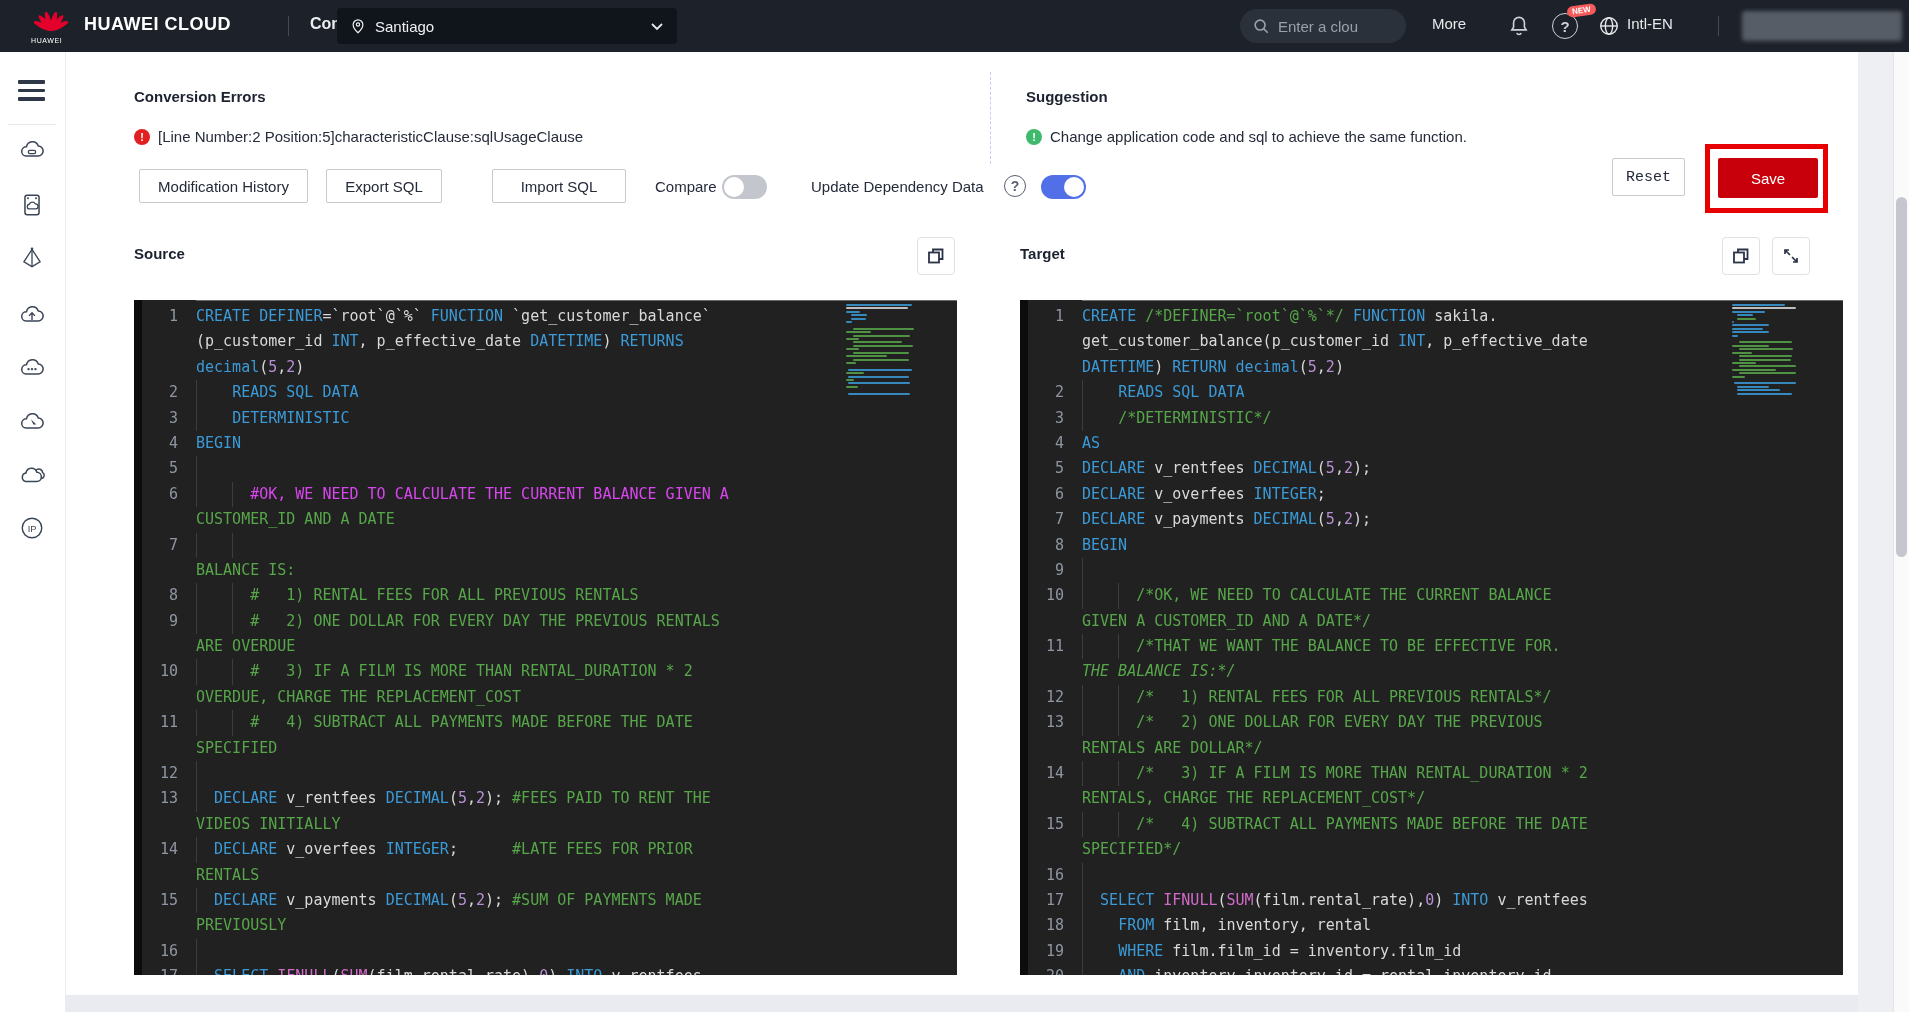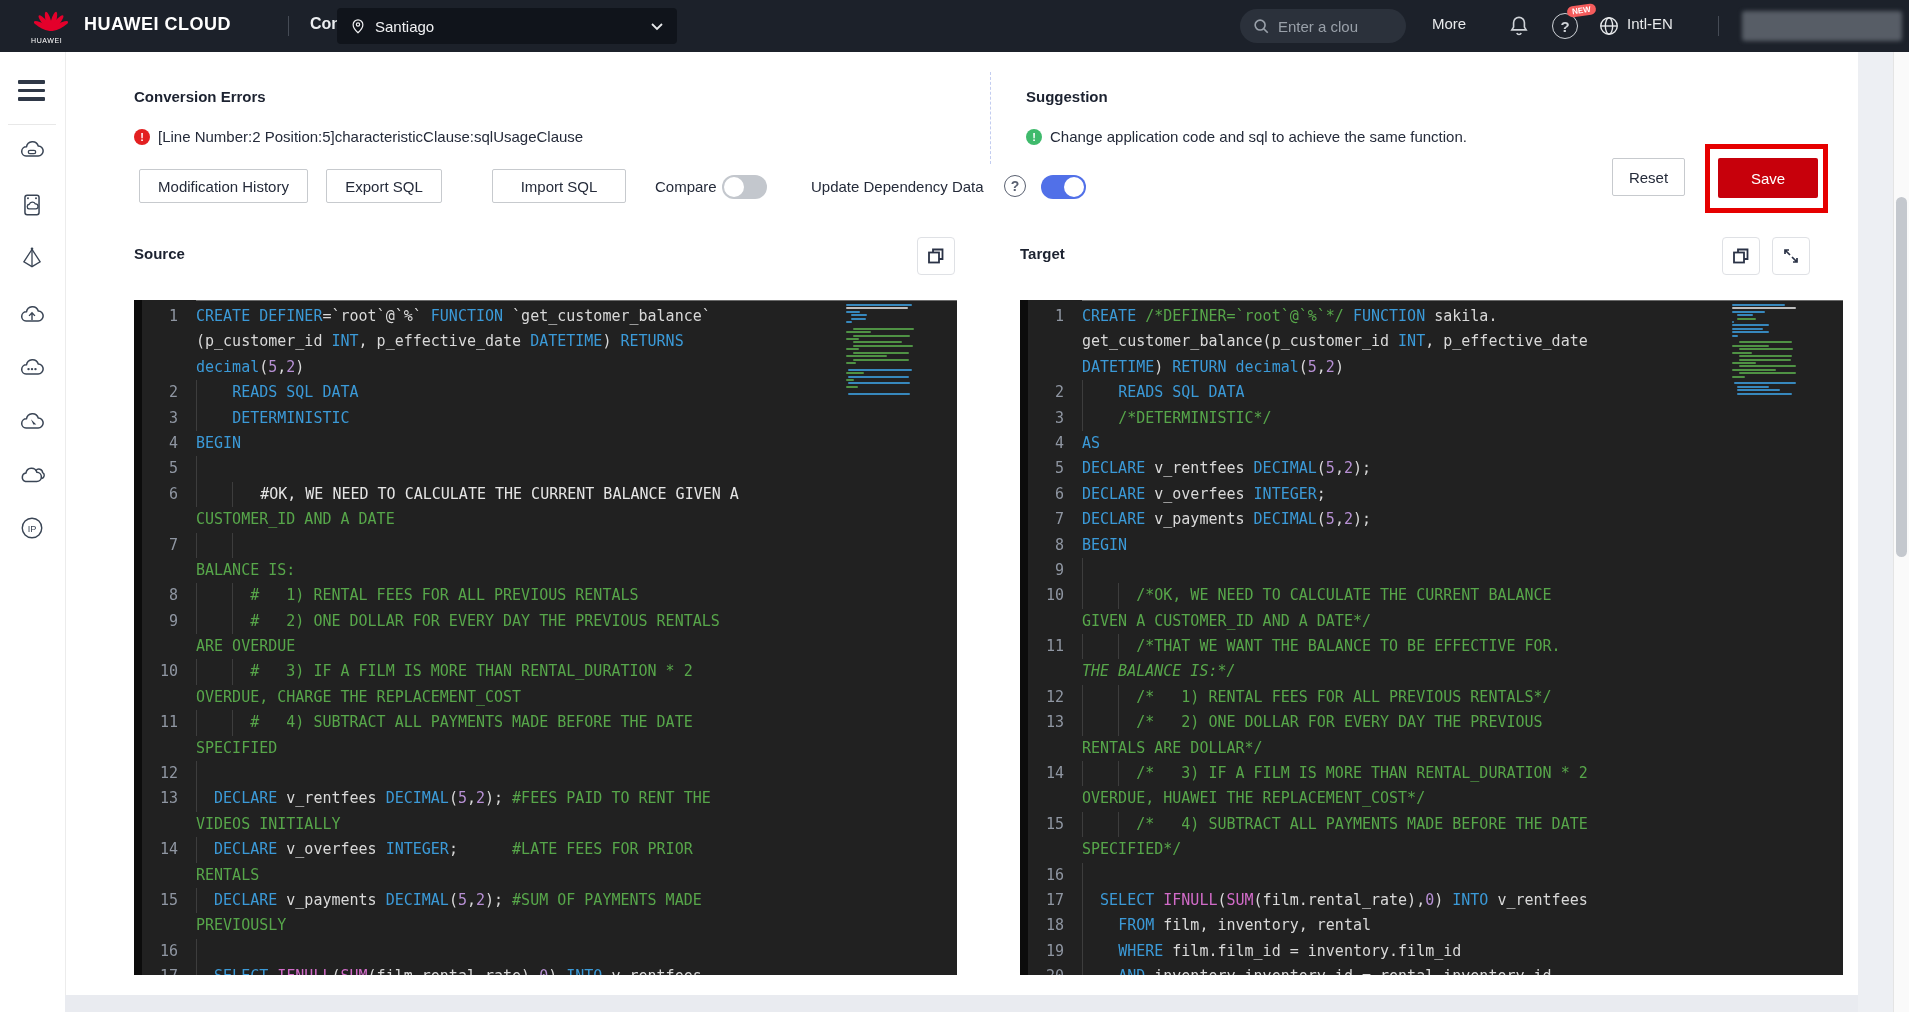--- a/index.html
+++ b/index.html
@@ -39,21 +39,21 @@
        font-size:15px;color:#252b3a;display:flex;align-items:center;justify-content:center;box-sizing:border-box;cursor:pointer;}
   .lbl{position:absolute;font-size:15px;color:#252b3a;}
   .toggle{position:absolute;width:45px;height:24px;border-radius:12px;}
   .toggle .knob{position:absolute;top:2px;width:20px;height:20px;border-radius:50%;background:#fff;}
   .toggle.off{background:#c3c7cd;}  .toggle.off .knob{left:2px;}
   .toggle.on{background:#5170e8;}   .toggle.on .knob{right:2px;}
   .helpc{position:absolute;width:22px;height:22px;border-radius:50%;border:1.6px solid #596070;color:#596070;
          font-size:14px;font-weight:bold;display:flex;align-items:center;justify-content:center;box-sizing:border-box;}
   #save-box{left:1705px;top:144px;width:123px;height:69px;border:5px solid #e60000;box-sizing:border-box;}
   #save-btn{left:1718px;top:158px;width:100px;height:40px;background:#c7000b;border:none;color:#fff;}
-  #reset-btn{left:1612px;top:158px;width:73px;height:38px;}
+  #reset-btn{left:1612px;top:158px;width:73px;height:38px;font-family:Liberation Mono, monospace;}
   .icon-btn{position:absolute;width:38px;height:38px;background:#fff;border:1px solid #dfe1e5;border-radius:4px;
             display:flex;align-items:center;justify-content:center;box-sizing:border-box;cursor:pointer;}
   
   .panel{position:absolute;top:300px;width:823px;height:675px;background:#212121;overflow:hidden;}
   .panel .lstrip{position:absolute;left:0;top:0;width:8px;height:100%;background:#0c0c0c;}
   .panel .topline{position:absolute;left:62px;right:0;top:0;height:1px;background:#8a8a8a;opacity:.7;}
   .cwrap{position:absolute;left:8px;top:4px;right:0;}
   .crow{display:flex;height:25.4px;font-family:"DejaVu Sans Mono",monospace;font-size:15px;line-height:25.4px;}
   .ln{flex:0 0 48px;width:48px;text-align:right;padding-right:12px;color:#8f96a2;box-sizing:border-box;}
   .tx{position:relative;flex:1;white-space:pre;padding-left:6px;overflow:hidden;color:#d9d9d9;}
@@ -256,21 +256,21 @@
       <div class="crow">
         <span class="ln">4</span>
         <div class="tx"><span style="color: rgb(59, 154, 216);">BEGIN</span></div>
       </div>
       <div class="crow">
         <span class="ln">5</span>
         <div class="tx"><i class="guide" style="left: 6px;"></i></div>
       </div>
       <div class="crow">
         <span class="ln">6</span>
-        <div class="tx"><i class="guide" style="left: 6px;"></i><i class="guide" style="left: 42.12px;"></i><span style="color: #e5e5e5; padding-left: 10px;">      #OK, WE NEED TO CALCULATE THE CURRENT BALANCE GIVEN A</span></div>
+        <div class="tx"><i class="guide" style="left: 6px;"></i><i class="guide" style="left: 42.12px;"></i><span style="color: #d946ef;">      #OK, WE NEED TO CALCULATE THE CURRENT BALANCE GIVEN A</span></div>
       </div>
       <div class="crow">
         <span class="ln"></span>
         <div class="tx"><span style="color: rgb(87, 166, 74);">CUSTOMER_ID AND A DATE</span></div>
       </div>
       <div class="crow">
         <span class="ln">7</span>
         <div class="tx"><i class="guide" style="left: 6px;"></i><i class="guide" style="left: 42.12px;"></i></div>
       </div>
       <div class="crow">
@@ -448,21 +448,21 @@
       <div class="crow">
         <span class="ln"></span>
         <div class="tx"><span style="color: rgb(87, 166, 74);">RENTALS ARE DOLLAR*/</span></div>
       </div>
       <div class="crow">
         <span class="ln">14</span>
         <div class="tx"><i class="guide" style="left: 6px;"></i><i class="guide" style="left: 42.12px;"></i><span style="color: rgb(87, 166, 74);">      /*   3) IF A FILM IS MORE THAN RENTAL_DURATION * 2</span></div>
       </div>
       <div class="crow">
         <span class="ln"></span>
-        <div class="tx"><span style="color: rgb(87, 166, 74);">OVERDUE, HUAWEI THE REPLACEMENT_COST*/</span></div>
+        <div class="tx"><span style="color: rgb(87, 166, 74);">RENTALS, CHARGE THE REPLACEMENT_COST*/</span></div>
       </div>
       <div class="crow">
         <span class="ln">15</span>
         <div class="tx"><i class="guide" style="left: 6px;"></i><i class="guide" style="left: 42.12px;"></i><span style="color: rgb(87, 166, 74);">      /*   4) SUBTRACT ALL PAYMENTS MADE BEFORE THE DATE</span></div>
       </div>
       <div class="crow">
         <span class="ln"></span>
         <div class="tx"><span style="color: rgb(87, 166, 74);">SPECIFIED*/</span></div>
       </div>
       <div class="crow">

